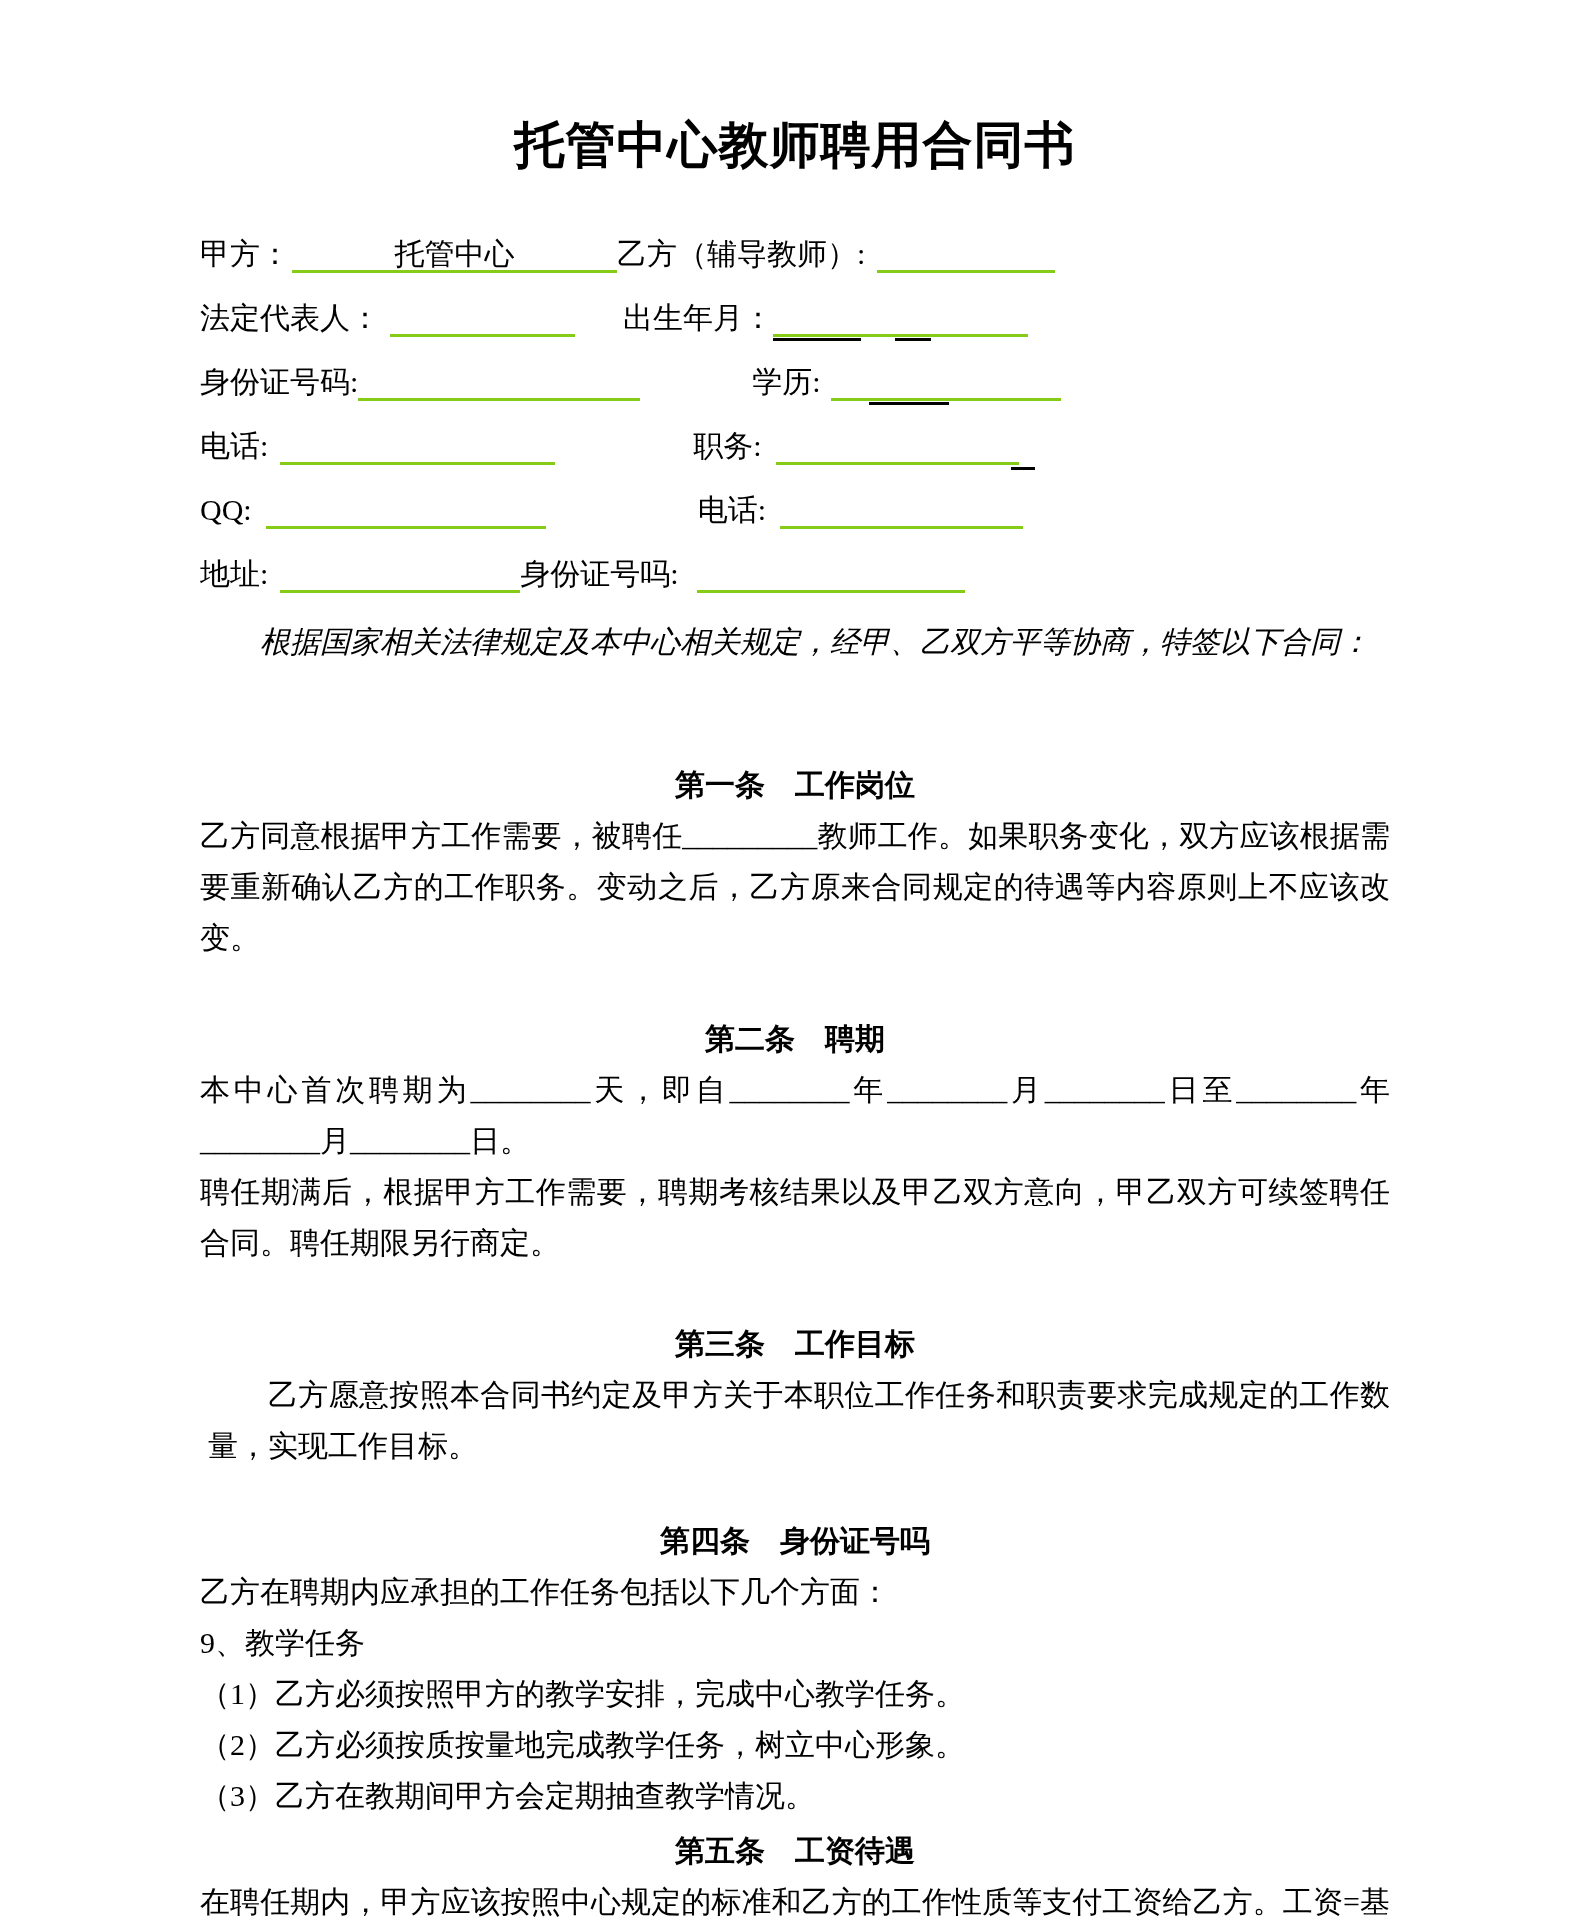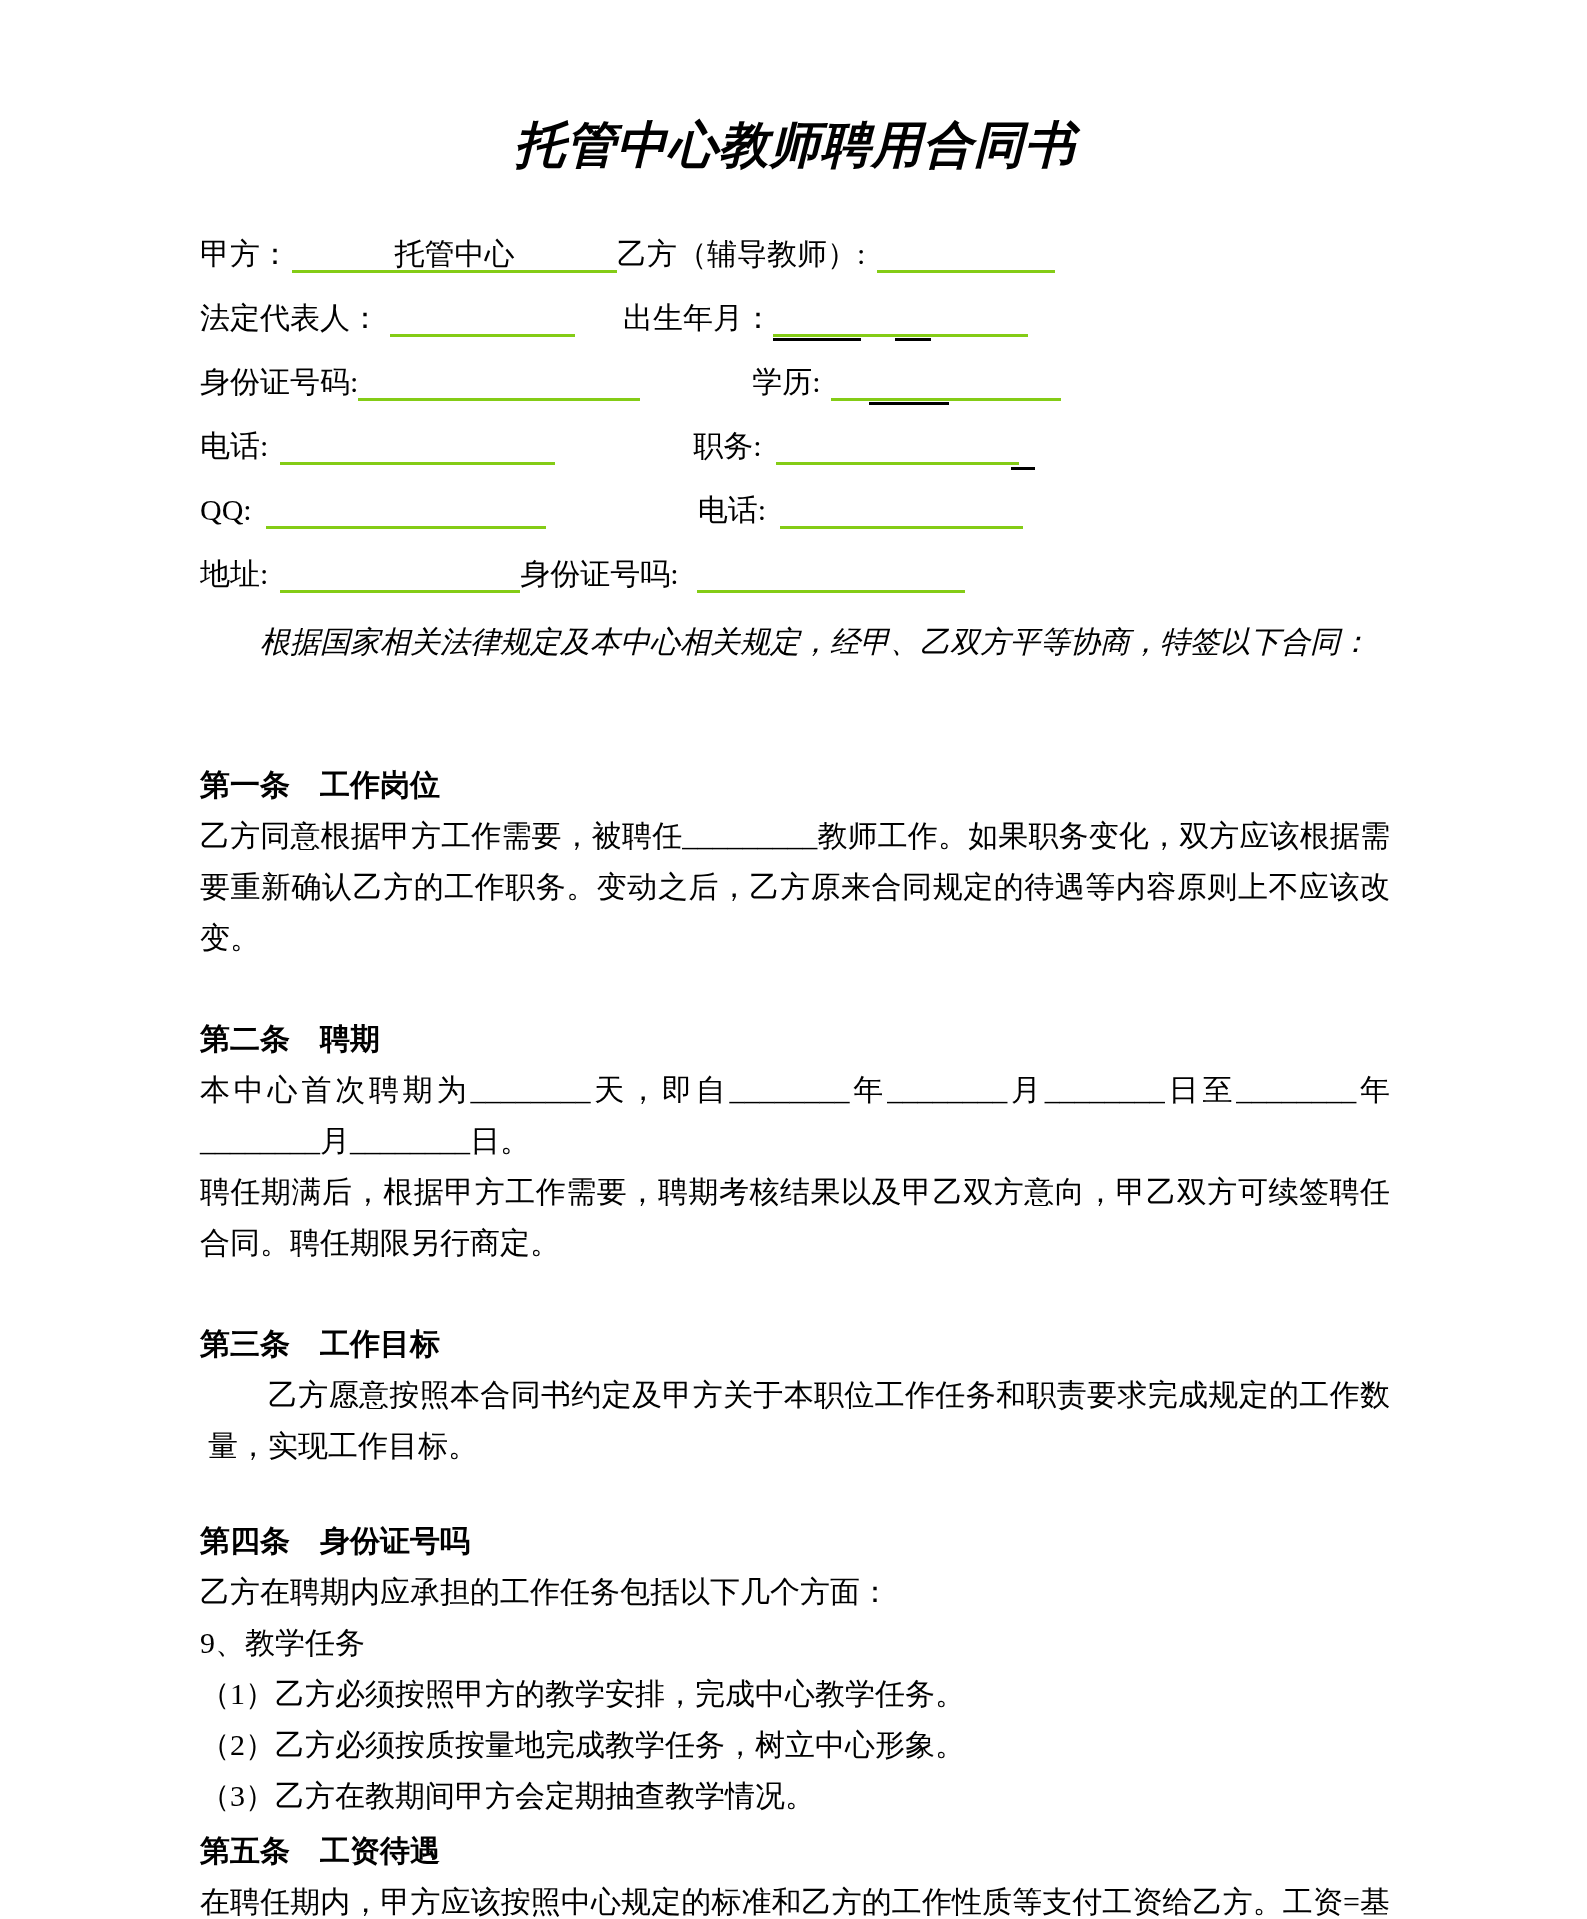--- a/index.html
+++ b/index.html
@@ -17,21 +17,20 @@
     padding: 0 197px 0 200px;
   }
   .title {
     margin: 0;
     padding-top: 112px;
     font-size: 50px;
     line-height: 66px;
     font-weight: bold;
     text-align: center;
     letter-spacing: 1px;
-    font-style: italic;
   }
   .form { margin-top: 44px; }
   .form-row {
     height: 64px;
     line-height: 64px;
     font-size: 30px;
     white-space: nowrap;
   }
   .lbl { display: inline; }
   .blank {
@@ -64,20 +63,21 @@
     line-height: 51px;
     text-indent: 2em;
     text-align: justify;
     font-style: italic;
   }
   h2.sec-heading {
     font-size: 30px;
     line-height: 51px;
     font-weight: bold;
     margin: 0;
+    text-align: center;
   }
   .gap-lg { margin-top: 92px !important; }
   .gap-md { margin-top: 50px !important; }
   .gap-sm { margin-top: 44px !important; }
   .gap-none { margin-top: 4px !important; }
   p.body-text {
     margin: 0;
     font-size: 30px;
     line-height: 51px;
     text-align: justify;

